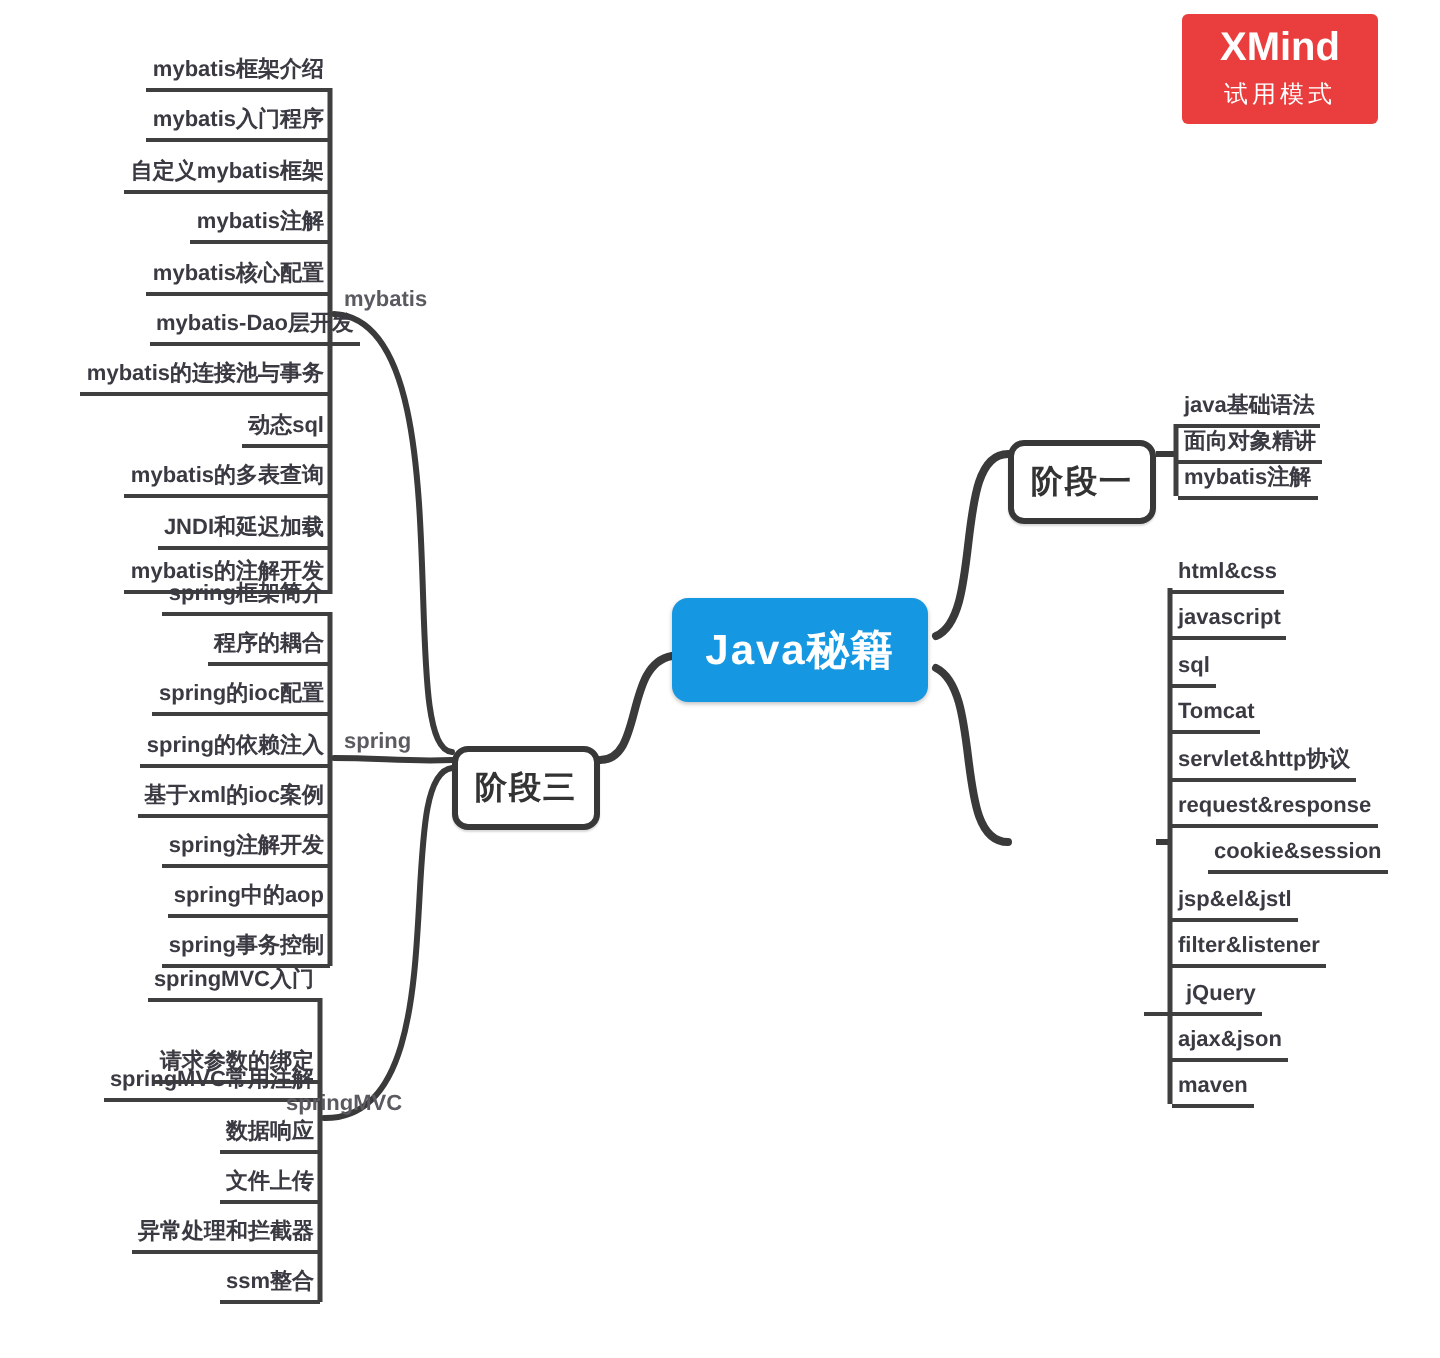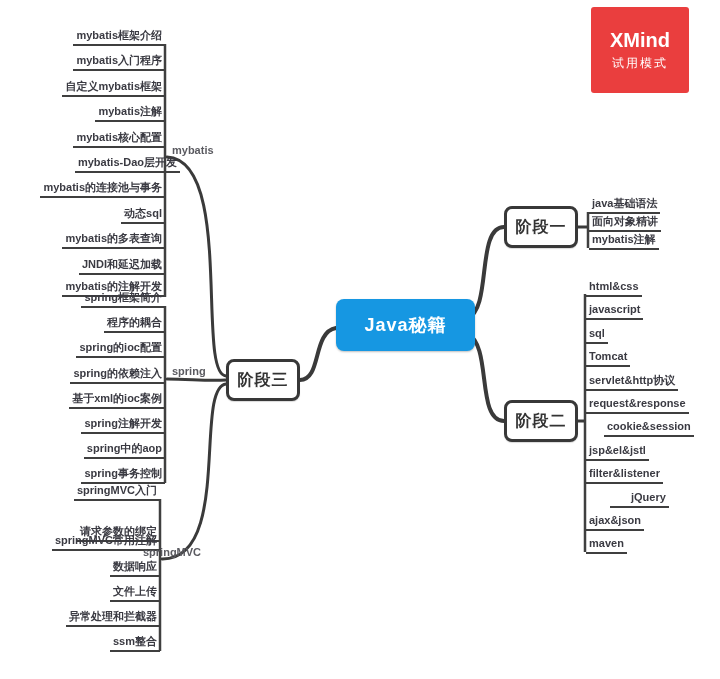--- a/index.html
+++ b/index.html
@@ -8,47 +8,48 @@
     background:#ffffff;
     font-family:"Liberation Sans","DejaVu Sans",sans-serif;
   }
   #canvas{position:absolute;inset:0;width:720px;height:679px;}
   svg.links{position:absolute;left:0;top:0;z-index:1;}
   .node{
     position:absolute;z-index:3;display:flex;align-items:center;justify-content:center;
     border-radius:8px;box-sizing:border-box;cursor:default;
   }
   .central{
-    left:336px;top:299px;width:139px;height:52px;
-    background:#1697e2;color:#ffffff;font-weight:bold;font-size:18px;
+    left:336px;top:299px;width:128px;height:52px;
+    background:#1697e2;color:#ffffff;font-weight:bold;font-size:21px;
     letter-spacing:1px;box-shadow:0 1px 2px rgba(0,0,0,.25);
   }
   .stage{
     width:74px;height:42px;background:#ffffff;border:3px solid #383838;
     color:#333333;font-weight:bold;font-size:16px;letter-spacing:1px;
     box-shadow:0 1px 1px rgba(0,0,0,.15);
+    margin-top:14px;
   }
   .stage1{left:504px;top:206px;}
   .stage2{left:504px;top:400px;}
   .stage3{left:226px;top:359px;}
   .leafgroup{position:absolute;inset:0;z-index:2;}
   .leaf{
     position:absolute;font-size:11px;font-weight:600;color:#3a3a42;
     line-height:13px;padding:0 3px 2px 3px;border-bottom:2px solid #3f3f3f;
     white-space:nowrap;cursor:default;
   }
   .branchlabel{
     position:absolute;z-index:3;font-size:11px;font-weight:600;color:#5a5a60;
     white-space:nowrap;cursor:default;
   }
   .lbl-mybatis{left:172px;top:144px;}
   .lbl-spring{left:172px;top:365px;}
   .lbl-springmvc{left:143px;top:546px;}
   .badge{
-    position:absolute;left:591px;top:7px;width:98px;height:86px;z-index:5;
+    position:absolute;left:591px;top:7px;width:98px;height:55px;z-index:5;
     background:#ea3e3e;color:#ffffff;border-radius:3px;
     display:flex;flex-direction:column;align-items:center;justify-content:center;
   }
   .badge .t{font-weight:bold;font-size:20px;line-height:22px;}
   .badge .s{font-size:12px;margin-top:4px;letter-spacing:2px;}
 </style>
 </head>
 <body>
 
 <div id="canvas">
@@ -68,21 +69,20 @@
 
     <path d="M588,212 L588,248" stroke="#3f3f3f" stroke-width="2.5" fill="none"></path>
     <path d="M585,294 L585,552" stroke="#3f3f3f" stroke-width="2.5" fill="none"></path>
     <path d="M165,44 L165,297" stroke="#3f3f3f" stroke-width="2.5" fill="none"></path>
     <path d="M165,306 L165,483" stroke="#3f3f3f" stroke-width="2.5" fill="none"></path>
     <path d="M160,499 L160,651" stroke="#3f3f3f" stroke-width="2.5" fill="none"></path>
   </svg>
 
   <div class="node central">Java秘籍</div>
   <div class="node stage stage1">阶段一</div>
-  <div class="node stage stage2">阶段二</div>
   <div class="node stage stage3">阶段三</div>
 
   <div class="branchlabel lbl-mybatis">mybatis</div>
   <div class="branchlabel lbl-spring">spring</div>
   <div class="branchlabel lbl-springmvc">springMVC</div>
 
   <div class="leafgroup">
       <div class="leaf" style="top: 197px; left: 589px;">java基础语法</div>
       <div class="leaf" style="top: 215px; left: 589px;">面向对象精讲</div>
       <div class="leaf" style="top: 233px; left: 589px;">mybatis注解</div>
@@ -90,21 +90,21 @@
   <div class="leafgroup">
       <div class="leaf" style="top: 280px; left: 586px;">html&amp;css</div>
       <div class="leaf" style="top: 303.4px; left: 586px;">javascript</div>
       <div class="leaf" style="top: 326.8px; left: 586px;">sql</div>
       <div class="leaf" style="top: 350.2px; left: 586px;">Tomcat</div>
       <div class="leaf" style="top: 373.6px; left: 586px;">servlet&amp;http协议</div>
       <div class="leaf" style="top: 397px; left: 586px;">request&amp;response</div>
       <div class="leaf" style="top: 420.4px; left: 556px; margin-left: 48px;">cookie&amp;session</div>
       <div class="leaf" style="top: 443.8px; left: 586px;">jsp&amp;el&amp;jstl</div>
       <div class="leaf" style="top: 467.2px; left: 586px;">filter&amp;listener</div>
-      <div class="leaf" style="top: 490.6px; left: 610px; padding-left: 21px;">jQuery</div>
+      <div class="leaf" style="top: 490.6px; left: 572px; padding-left: 21px;">jQuery</div>
       <div class="leaf" style="top: 514px; left: 586px;">ajax&amp;json</div>
       <div class="leaf" style="top: 537.4px; left: 586px;">maven</div>
     </div>
   <div class="leafgroup">
       <div class="leaf" style="top: 29px; right: 555px; text-align: right;">mybatis框架介绍</div>
       <div class="leaf" style="top: 54.4px; right: 555px; ">mybatis入门程序</div>
       <div class="leaf" style="top: 79.8px; right: 555px; text-align: right;">自定义mybatis框架</div>
       <div class="leaf" style="top: 105.2px; right: 555px; text-align: right;">mybatis注解</div>
       <div class="leaf" style="top: 130.6px; right: 555px; text-align: right;">mybatis核心配置</div>
       <div class="leaf" style="top: 156px; right: 540px; text-align: left; margin-left: 41px;">mybatis-Dao层开发</div>

